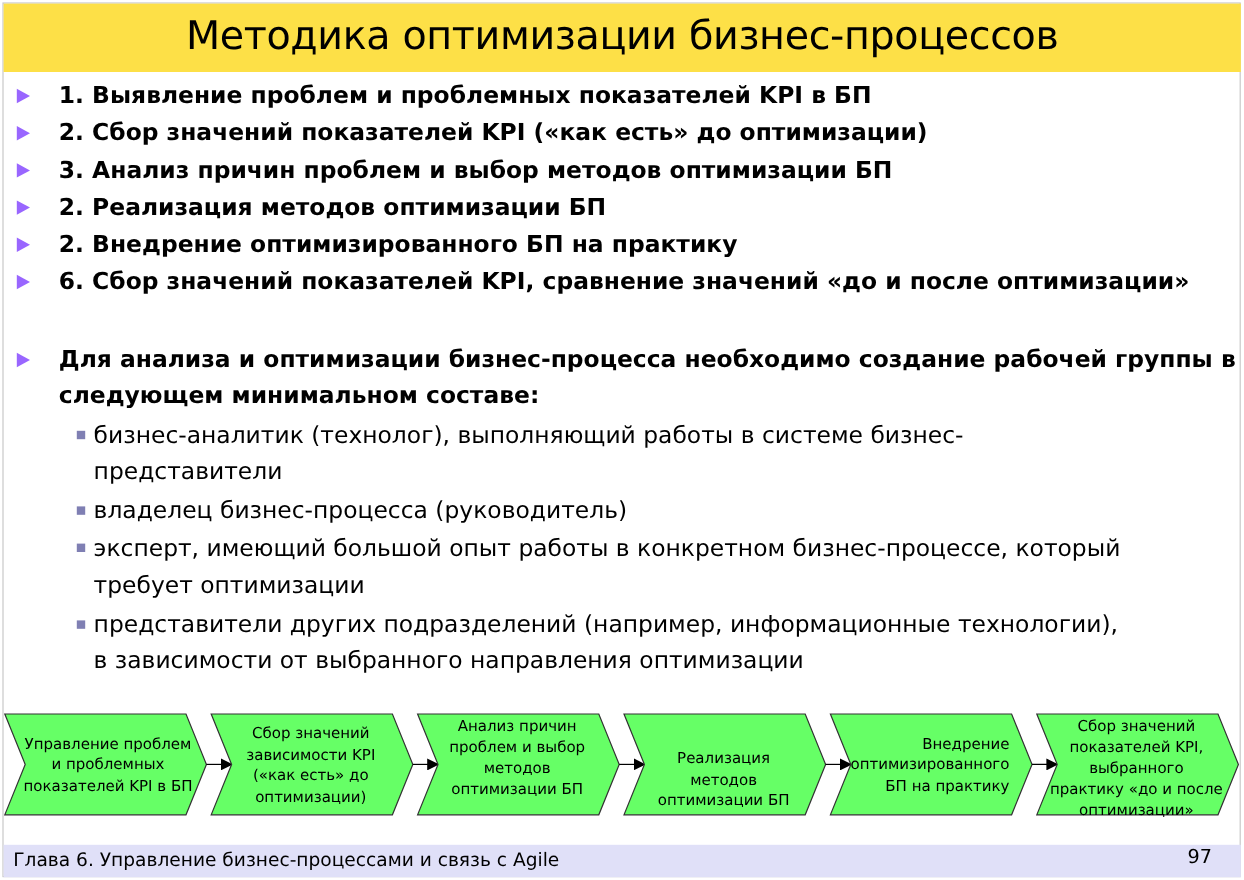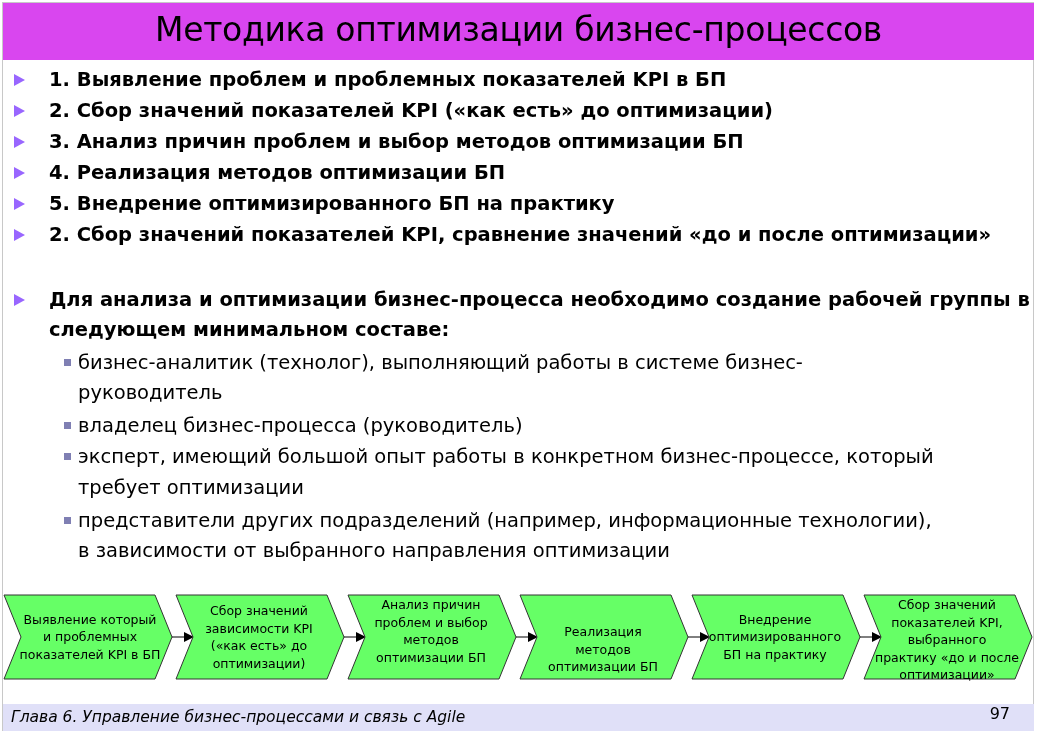--- a/index.html
+++ b/index.html
@@ -1,35 +1,35 @@
 <!DOCTYPE html>
 <html><head>
 <meta charset="utf-8">
 <style>
   html, body { margin: 0; padding: 0; background: #ffffff; }
   body { width: 1037px; height: 733px; position: relative; overflow: hidden;
          font-family: "DejaVu Sans", sans-serif; color: #000; }
   .frame { position: absolute; left: 2px; top: 2px; width: 1032px; height: 729px;
            border: 1px solid #c8c8c8; box-sizing: border-box; }
   .title-bar { position: absolute; left: 3px; top: 3px; width: 1031px; height: 57px;
-               background: #d946ef; }
+               background: #fde047; }
   .title { position: absolute; left: 0; right: 0; top: 7px; text-align: center;
            font-size: 33px; letter-spacing: -0.3px; }
   .item { position: absolute; left: 0; font-size: 19.5px; line-height: 31px; white-space: nowrap; }
   .bullet { position: absolute; left: 14px; width: 0; height: 0;
             border-top: 6px solid transparent; border-bottom: 6px solid transparent;
             border-left: 11px solid #9966ff; }
   .text { position: absolute; left: 49px; font-weight: bold; }
   .sub-bullet { position: absolute; left: 64px; width: 7px; height: 7px; background: #7f7fb3; }
   .sub-text { position: absolute; left: 78px; }
   .flow { position: absolute; left: 0; top: 590px; width: 1037px; height: 105px; }
   .chev-text { position: absolute; text-align: center; font-size: 12.5px; line-height: 17.5px;
                color: #000; display: flex; align-items: center; justify-content: center; }
   .footer { position: absolute; left: 3px; top: 704px; width: 1031px; height: 27px; background: #e0e0f8; }
-  .footer-text { position: absolute; left: 8px; top: 4px; font-style: italic; font-size: 15.5px; text-align: center; }
+  .footer-text { position: absolute; left: 8px; top: 4px; font-size: 15.5px; text-align: center; }
   .page-num { position: absolute; right: 24px; top: 0px; font-size: 16px; }
 </style>
 </head>
 <body>
 
 <div class="frame"></div>
 
 <div class="title-bar">
   <div class="title">Методика оптимизации бизнес-процессов</div>
 </div>
@@ -42,47 +42,47 @@
   <div class="item" style="top:95px;">
     <span class="bullet" style="top:10px;"></span>
     <span class="text">2. Сбор значений показателей KPI («как есть» до оптимизации)</span>
   </div>
   <div class="item" style="top:126px;">
     <span class="bullet" style="top:10px;"></span>
     <span class="text">3. Анализ причин проблем и выбор методов оптимизации БП</span>
   </div>
   <div class="item" style="top:157px;">
     <span class="bullet" style="top:10px;"></span>
-    <span class="text">4. Реализация методов оптимизации БП</span>
+    <span class="text">2. Реализация методов оптимизации БП</span>
   </div>
   <div class="item" style="top:188px;">
     <span class="bullet" style="top:10px;"></span>
-    <span class="text">5. Внедрение оптимизированного БП на практику</span>
+    <span class="text">2. Внедрение оптимизированного БП на практику</span>
   </div>
   <div class="item" style="top:219px;">
     <span class="bullet" style="top:10px;"></span>
-    <span class="text">2. Сбор значений показателей KPI, сравнение значений «до и после оптимизации»</span>
+    <span class="text">6. Сбор значений показателей KPI, сравнение значений «до и после оптимизации»</span>
   </div>
 </div>
 
 <div>
   <div class="item" style="top:284px;">
     <span class="bullet" style="top:10px;"></span>
     <span class="text">Для анализа и оптимизации бизнес-процесса необходимо создание рабочей группы в</span>
   </div>
   <div class="item" style="top:314px;">
     <span class="text">следующем минимальном составе:</span>
   </div>
 
   <div class="item" style="top:347px;">
     <span class="sub-bullet" style="top:12px;"></span>
     <span class="sub-text">бизнес-аналитик (технолог), выполняющий работы в системе бизнес-</span>
   </div>
   <div class="item" style="top:377px;">
-    <span class="sub-text">руководитель</span>
+    <span class="sub-text">представители</span>
   </div>
   <div class="item" style="top:410px;">
     <span class="sub-bullet" style="top:12px;"></span>
     <span class="sub-text">владелец бизнес-процесса (руководитель)</span>
   </div>
   <div class="item" style="top:441px;">
     <span class="sub-bullet" style="top:12px;"></span>
     <span class="sub-text">эксперт, имеющий большой опыт работы в конкретном бизнес-процессе, который</span>
   </div>
   <div class="item" style="top:472px;">
@@ -118,21 +118,21 @@
     <line x1="688" y1="47" x2="709" y2="47" stroke="#000" stroke-width="1" marker-end="url(#arr)"></line>
 
     <polygon points="692,5 843,5 860,47 843,89 692,89 709,47" fill="#66ff66" stroke="#333" stroke-width="1"></polygon>
     <line x1="860" y1="47" x2="881" y2="47" stroke="#000" stroke-width="1" marker-end="url(#arr)"></line>
 
     <polygon points="864,5 1015,5 1032,47 1015,89 864,89 881,47" fill="#66ff66" stroke="#333" stroke-width="1"></polygon>
   </svg>
 
   <div class="chev-text" style="left:10px;top:5px;width:160px;height:84px;">
     <div>
-      <div>Выявление который</div>
+      <div>Управление проблем</div>
       <div>и проблемных</div>
       <div>показателей KPI в БП</div>
     </div>
   </div>
   <div class="chev-text" style="left:186px;top:5px;width:146px;height:84px;">
     <div>
       <div>Сбор значений</div>
       <div>зависимости KPI</div>
       <div>(«как есть» до</div>
       <div>оптимизации)</div>
@@ -146,21 +146,21 @@
       <div>оптимизации БП</div>
     </div>
   </div>
   <div class="chev-text" style="left:530px;top:5px;width:146px;height:109px;">
     <div>
       <div>Реализация</div>
       <div>методов</div>
       <div>оптимизации БП</div>
     </div>
   </div>
-  <div class="chev-text" style="left:702px;top:5px;width:146px;height:84px;">
+  <div class="chev-text" style="left:702px;top:5px;width:146px;height:84px;text-align:right;">
     <div>
       <div>Внедрение</div>
       <div>оптимизированного</div>
       <div>БП на практику</div>
     </div>
   </div>
   <div class="chev-text" style="left:868px;top:2px;width:158px;height:96px;overflow:hidden;">
     <div>
       <div>Сбор значений</div>
       <div>показателей KPI,</div>

